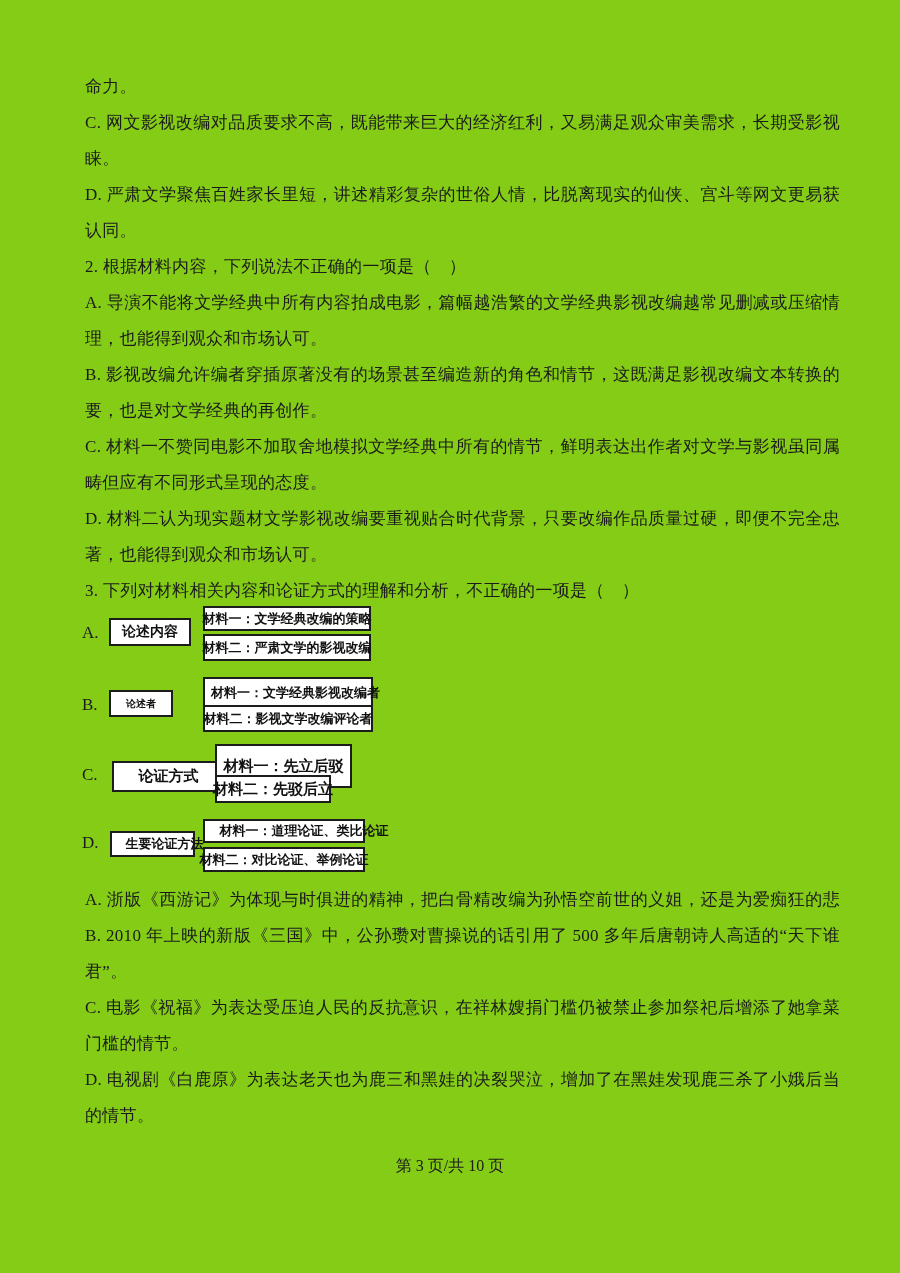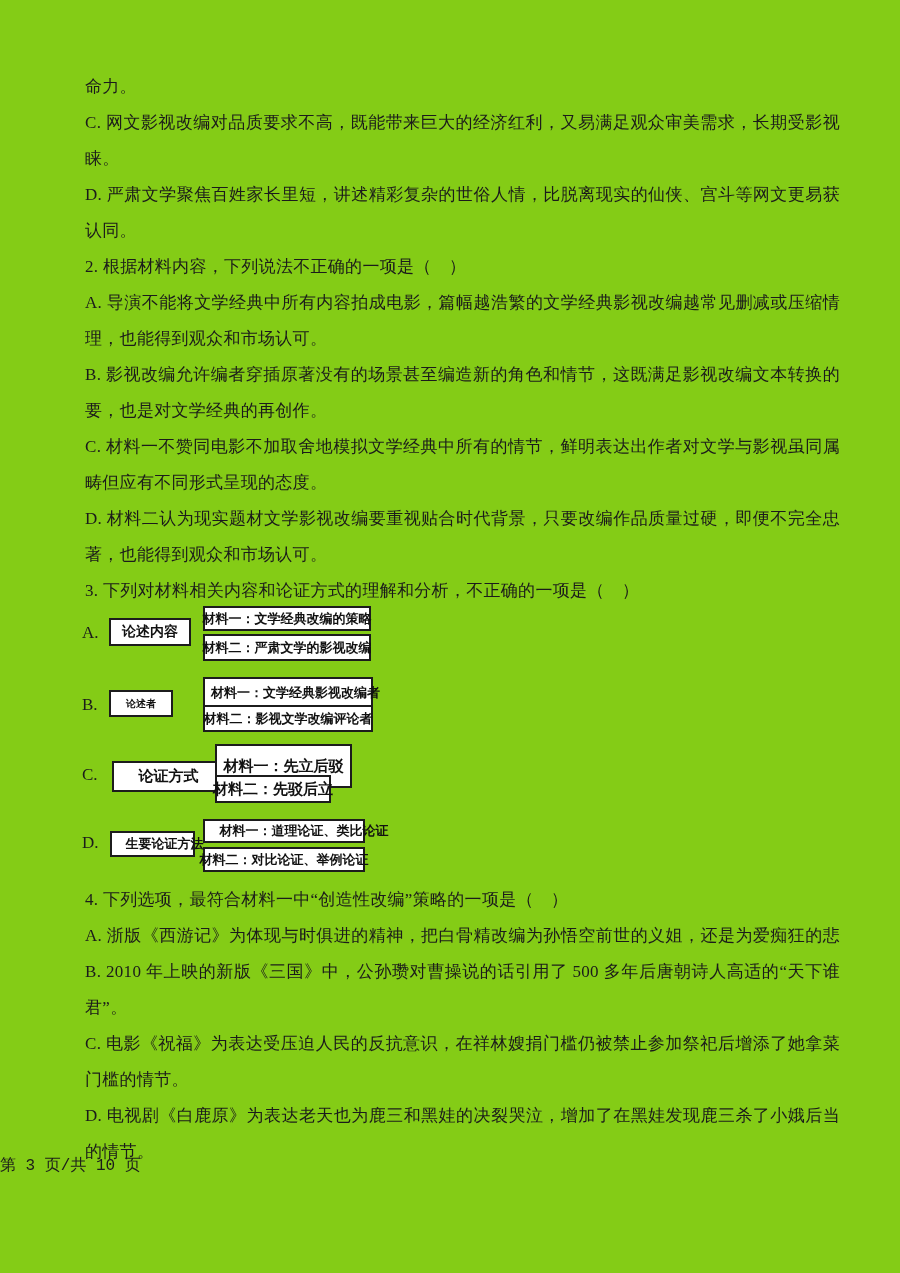--- a/index.html
+++ b/index.html
@@ -49,21 +49,21 @@
   .b-m2   { left:118px; top:101px; width:170px; height:27px; font-size:13px; }
   .c-left { left:27px;  top:157px; width:113px;  height:31px; font-size:15px; }
   .c-m1   { left:130px; top:140px; width:137px; height:44px; font-size:15px; }
   .c-m2   { left:130px; top:171px; width:116px; height:28px; font-size:15px; }
   .d-left { left:25px;  top:227px; width:85px;  height:26px; font-size:13px;padding-left:24px; }
   .d-m1   { left:118px; top:215px; width:162px; height:24px; font-size:13px;padding-left:40px; }
   .d-m2   { left:118px; top:243px; width:162px; height:25px; font-size:13px; }
   
   .footer {
     position:absolute; top:1152px; left:0; width:100%;
-    text-align:left; font-size:16px; height:28px; line-height:28px;font-family:Liberation Mono, monospace;
+    text-align:center; font-size:16px; height:28px; line-height:28px;
   }
 </style>
 </head>
 <body>
 
 <div class="page">
 
   <div class="text-block block-1">
     <div class="line">命力。</div>
     <div class="line full">C. 网文影视改编对品质要求不高，既能带来巨大的经济红利，又易满足观众审美需求，长期受影视行业青</div>
@@ -99,21 +99,20 @@
     <div class="dg-box c-m1">材料一：先立后驳</div>
     <div class="dg-box c-m2">材料二：先驳后立</div>
 
     <div class="dg-label lab-d">D.</div>
     <div class="dg-box d-left">生要论证方法</div>
     <div class="dg-box d-m1">材料一：道理论证、类比论证</div>
     <div class="dg-box d-m2">材料二：对比论证、举例论证</div>
   </div>
 
   <div class="text-block block-2">
-    <div class="line">4. 下列选项，最符合材料一中“创造性改编”策略的一项是（　）</div>
     <div class="line full">A. 浙版《西游记》为体现与时俱进的精神，把白骨精改编为孙悟空前世的义姐，还是为爱痴狂的悲情女子。</div>
     <div class="line full">B. 2010 年上映的新版《三国》中，公孙瓒对曹操说的话引用了 500 多年后唐朝诗人高适的“天下谁人不识</div>
     <div class="line">君”。</div>
     <div class="line full">C. 电影《祝福》为表达受压迫人民的反抗意识，在祥林嫂捐门槛仍被禁止参加祭祀后增添了她拿菜刀怒砍</div>
     <div class="line">门槛的情节。</div>
     <div class="line full">D. 电视剧《白鹿原》为表达老天也为鹿三和黑娃的决裂哭泣，增加了在黑娃发现鹿三杀了小娥后当即下雨</div>
     <div class="line">的情节。</div>
   </div>
 
   <div class="footer">第 3 页/共 10 页</div>

